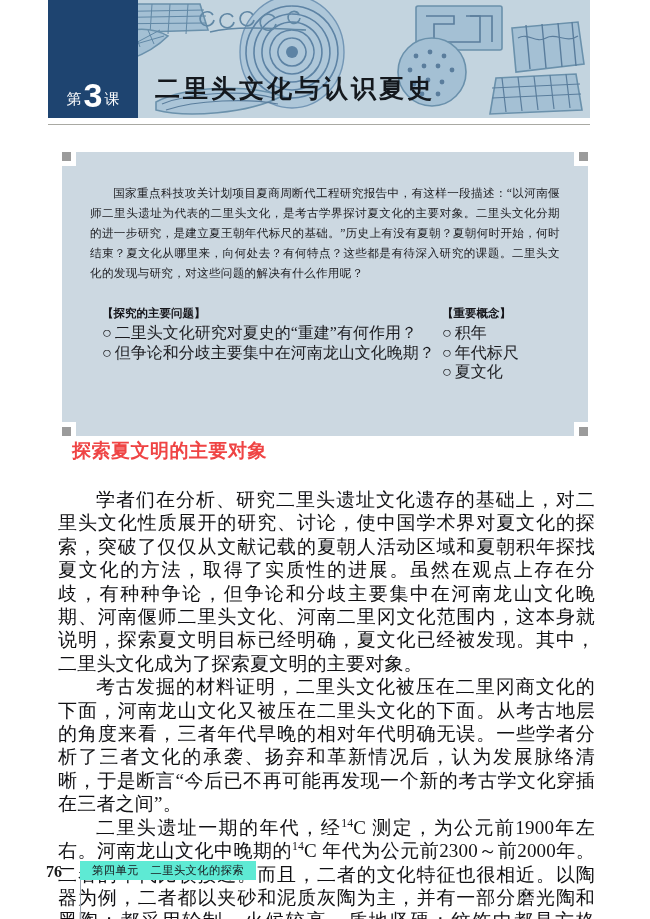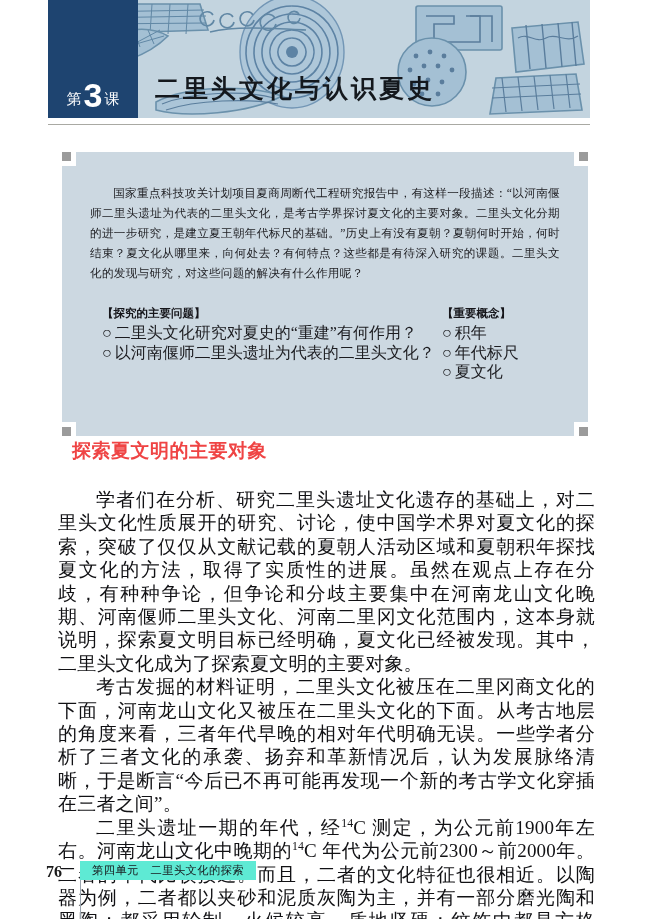--- a/index.html
+++ b/index.html
@@ -361,21 +361,21 @@
   <div class="corner-mark corner-br"></div>
 
   <div class="intro-text">国家重点科技攻关计划项目夏商周断代工程研究报告中，有这样一段描述：“以河南偃师二里头遗址为代表的二里头文化，是考古学界探讨夏文化的主要对象。二里头文化分期的进一步研究，是建立夏王朝年代标尺的基础。”历史上有没有夏朝？夏朝何时开始，何时结束？夏文化从哪里来，向何处去？有何特点？这些都是有待深入研究的课题。二里头文化的发现与研究，对这些问题的解决有什么作用呢？</div>
 
   <div class="intro-cols">
 
     <div class="col-questions">
       <div class="col-head">【探究的主要问题】</div>
       <ul class="col-list">
         <li><span class="bullet">○</span><span>二里头文化研究对夏史的“重建”有何作用？</span></li>
-        <li><span class="bullet">○</span><span>以河南偃师二里头遗址为代表的二里头文化？</span></li>
+        <li><span class="bullet">○</span><span>但争论和分歧主要集中在河南龙山文化晚期？</span></li>
       </ul>
     </div>
 
     <div class="col-concepts">
       <div class="col-head">【重要概念】</div>
       <ul class="col-list">
         <li><span class="bullet">○</span><span>积年</span></li>
         <li><span class="bullet">○</span><span>年代标尺</span></li>
         <li><span class="bullet">○</span><span>夏文化</span></li>
       </ul>

